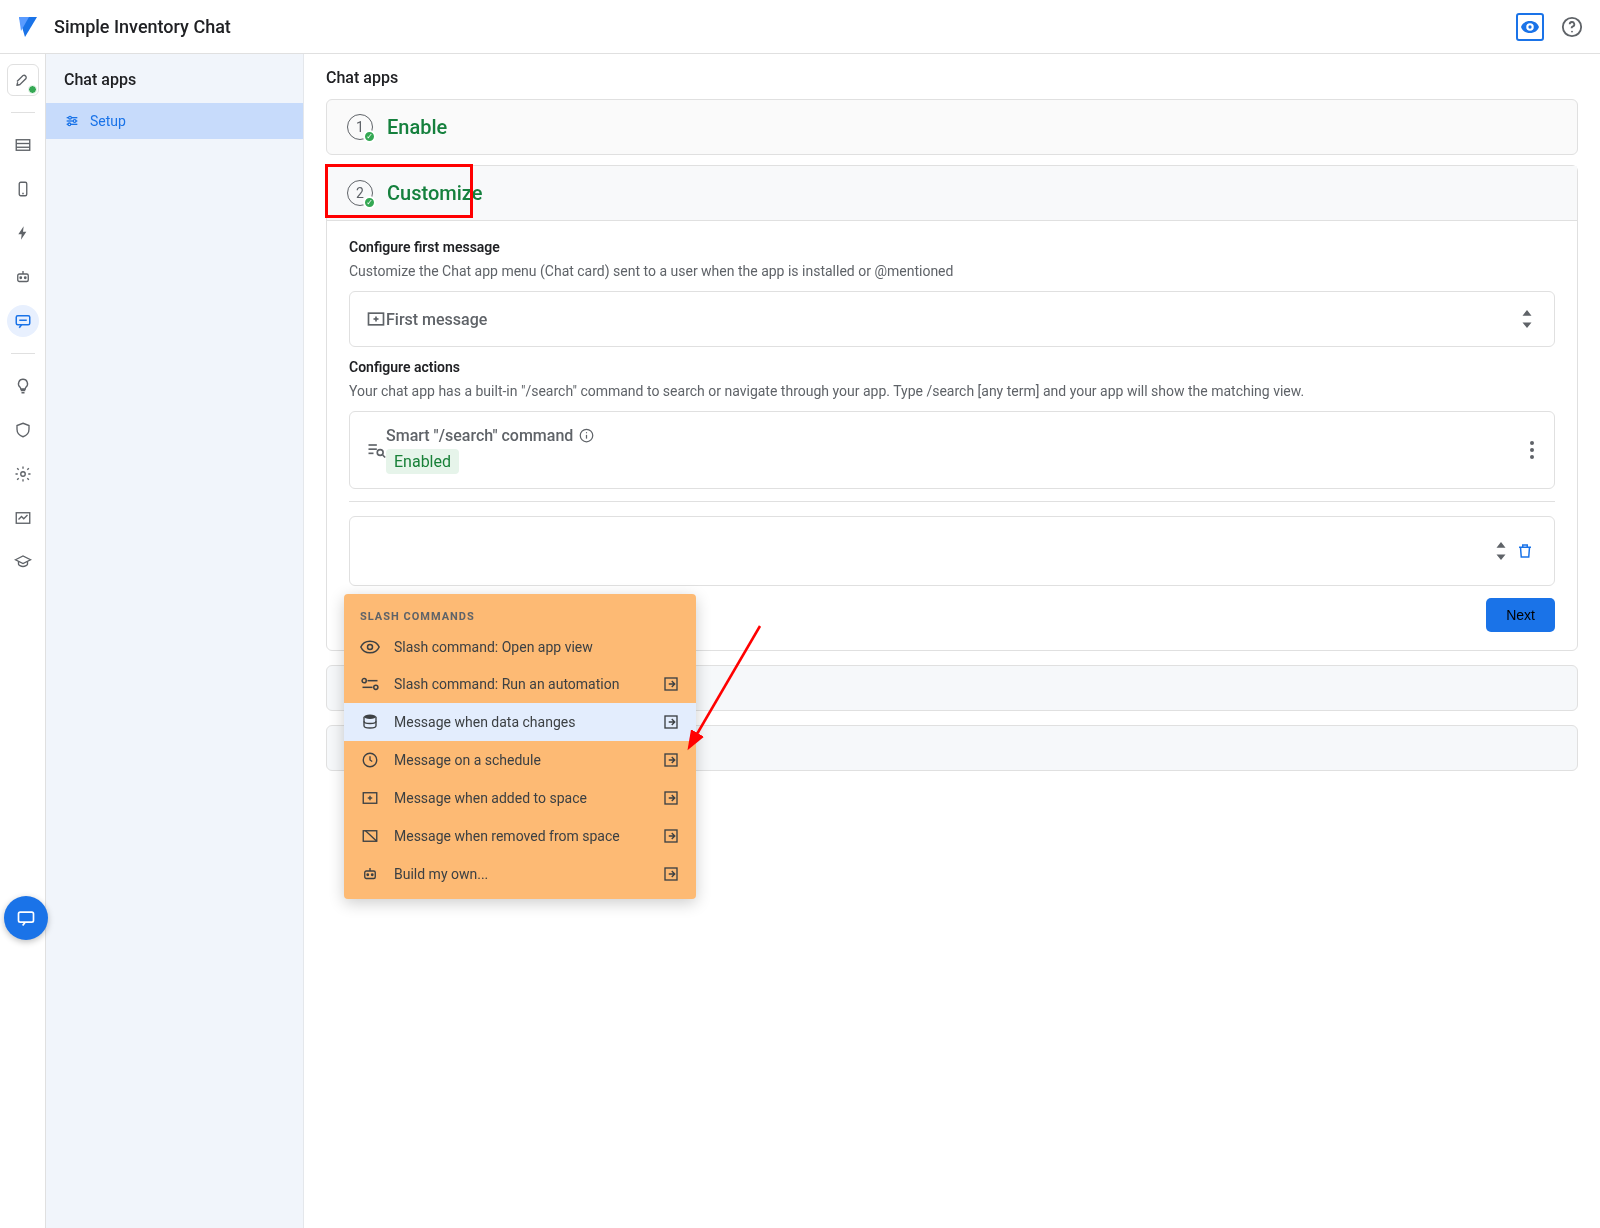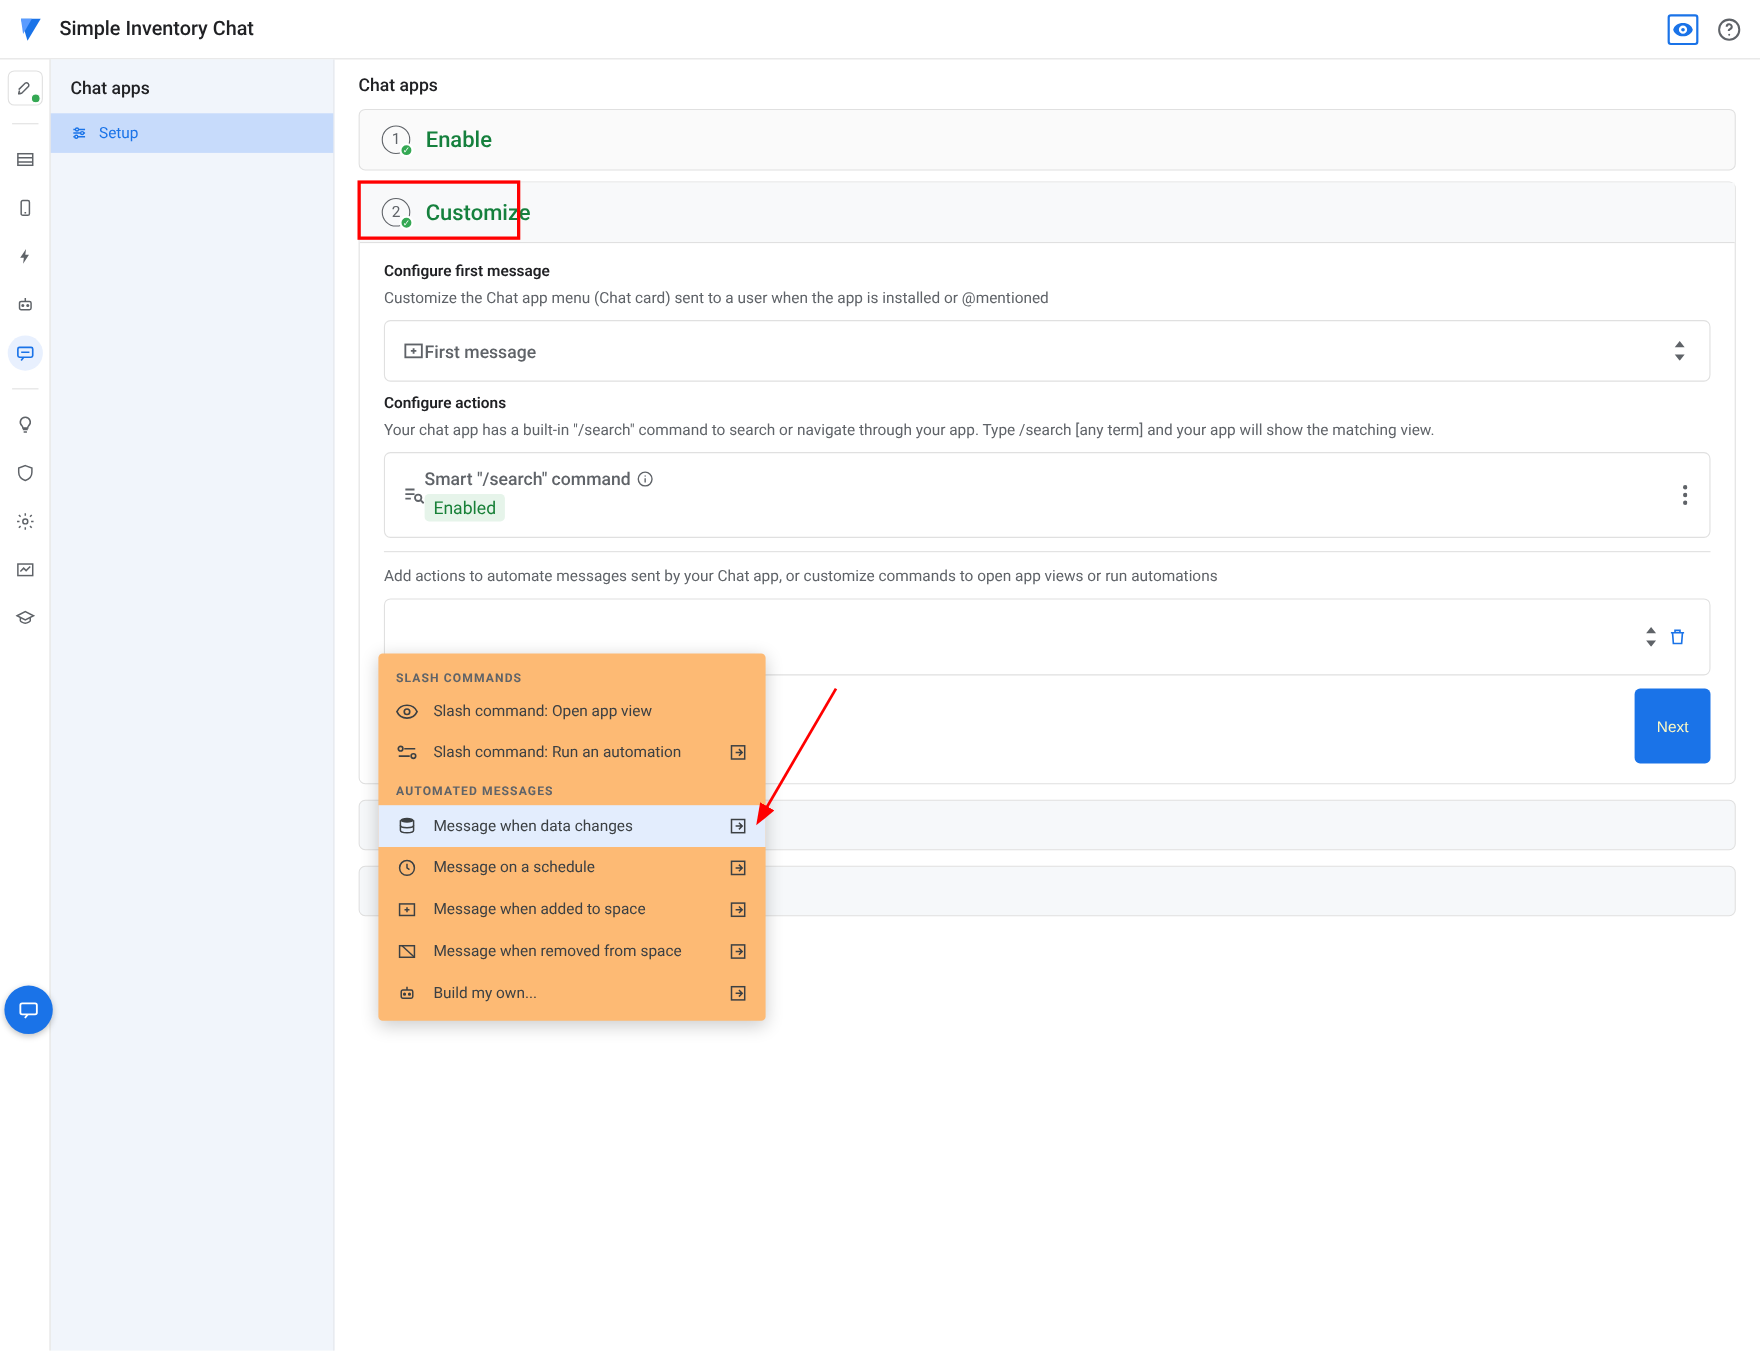--- a/index.html
+++ b/index.html
@@ -52,21 +52,21 @@
   .row-card { border:1px solid #e0e0e0; border-radius:6px; background:#fff; display:flex; align-items:center; padding:14px 16px; margin-bottom:12px; position:relative; }
   .row-card .grow { flex:1; }
   .row-label { font-size:16px; color:#5f6368; font-weight:500; }
   .row-sub { margin-top:4px; }
   .chip { display:inline-block; background:#e6f4ea; color:#188038; font-size:16px; font-weight:400; border-radius:4px; padding:3px 8px; }
   .caret-stack, .kebab { color:#5f6368; cursor:pointer; padding:4px; }
   .trash { color:#1a73e8; cursor:pointer; padding:4px; }
   .hr { border:none; border-top:1px solid #e0e0e0; margin:10px 0 14px; }
 
   .next-row { display:flex; justify-content:flex-end; margin-top:4px; }
-  .btn-primary { background:#1a73e8; color:#fef9c3; border:none; border-radius:5px; padding:26px 20px; font-size:14px; font-weight:500; cursor:pointer; }
+  .btn-primary { background:#1a73e8; color:#000000; border:none; border-radius:5px; padding:9px 20px; font-size:14px; font-weight:500; cursor:pointer; }
 
   .ghost-panel { border:1px solid #e0e0e0; border-radius:6px; background:#f6f8fa; height:46px; margin-top:14px; }
 
   
   .popup { position:absolute; width:352px; background:#fdba74; border-radius:4px; box-shadow:0 4px 16px rgba(0,0,0,.2); padding:6px 0 6px; z-index:10; left:344px; top:594px; }
   .popup-heading { font-size:11px; letter-spacing:1px; color:#5f6368; font-weight:700; padding:10px 16px 6px; }
   .popup-item { display:flex; align-items:center; gap:14px; padding:10px 16px; cursor:pointer; color:#3c4043; }
   .popup-item.highlight { background:#e3edfd; }
   .popup-item .ic { width:20px; display:flex; justify-content:center; color:#3c4043; }
   .popup-item .trail { margin-left:auto; color:#3c4043; }
@@ -266,21 +266,20 @@
           <span class="kebab">
               <svg width="4" height="18" viewBox="0 0 4 18" fill="#5f6368">
                 <circle cx="2" cy="2" r="2"></circle>
                 <circle cx="2" cy="9" r="2"></circle>
                 <circle cx="2" cy="16" r="2"></circle>
               </svg>
             </span>
         </div>
 
         <hr class="hr">
-        <div class="sect-desc">Add actions to automate messages sent by your Chat app, or customize commands to open app views or run automations</div>
 
         <div class="row-card" style="height:70px;">
           <div class="grow"></div>
           <span class="caret-stack">
               <svg width="14" height="18" viewBox="0 0 10 16" fill="#5f6368">
                 <path d="M5 0l4 5H1zM5 16l4-5H1z"></path>
               </svg>
             </span>
           <span class="trash">
               <svg width="18" height="18" viewBox="0 0 24 24" fill="none" stroke="#1a73e8" stroke-width="2">
@@ -321,21 +320,20 @@
         </svg>
       </span>
     <span>Slash command: Run an automation</span>
     <span class="trail">
         <svg width="18" height="18" viewBox="0 0 24 24" fill="none" stroke="#3c4043" stroke-width="1.8">
           <rect x="4" y="4" width="16" height="16"></rect>
           <path d="M9 12h8M13 8l4 4-4 4"></path>
         </svg>
       </span>
   </div>
-  <div class="popup-heading">AUTOMATED MESSAGES</div>
   <div class="popup-item highlight">
     <span class="ic">
         <svg width="18" height="18" viewBox="0 0 24 24" fill="#3c4043">
           <ellipse cx="12" cy="5" rx="8" ry="3"></ellipse>
           <path d="M4 5v6c0 1.7 3.6 3 8 3s8-1.3 8-3V5" fill="none" stroke="#3c4043" stroke-width="1.8"></path>
           <path d="M4 11v6c0 1.7 3.6 3 8 3s8-1.3 8-3v-6" fill="none" stroke="#3c4043" stroke-width="1.8"></path>
         </svg>
       </span>
     <span>Message when data changes</span>
     <span class="trail">

